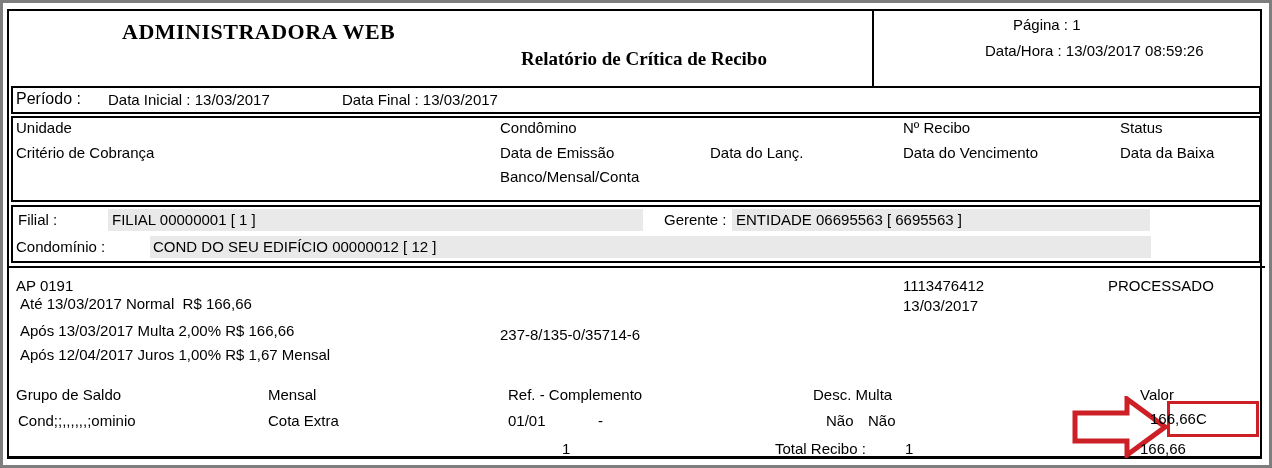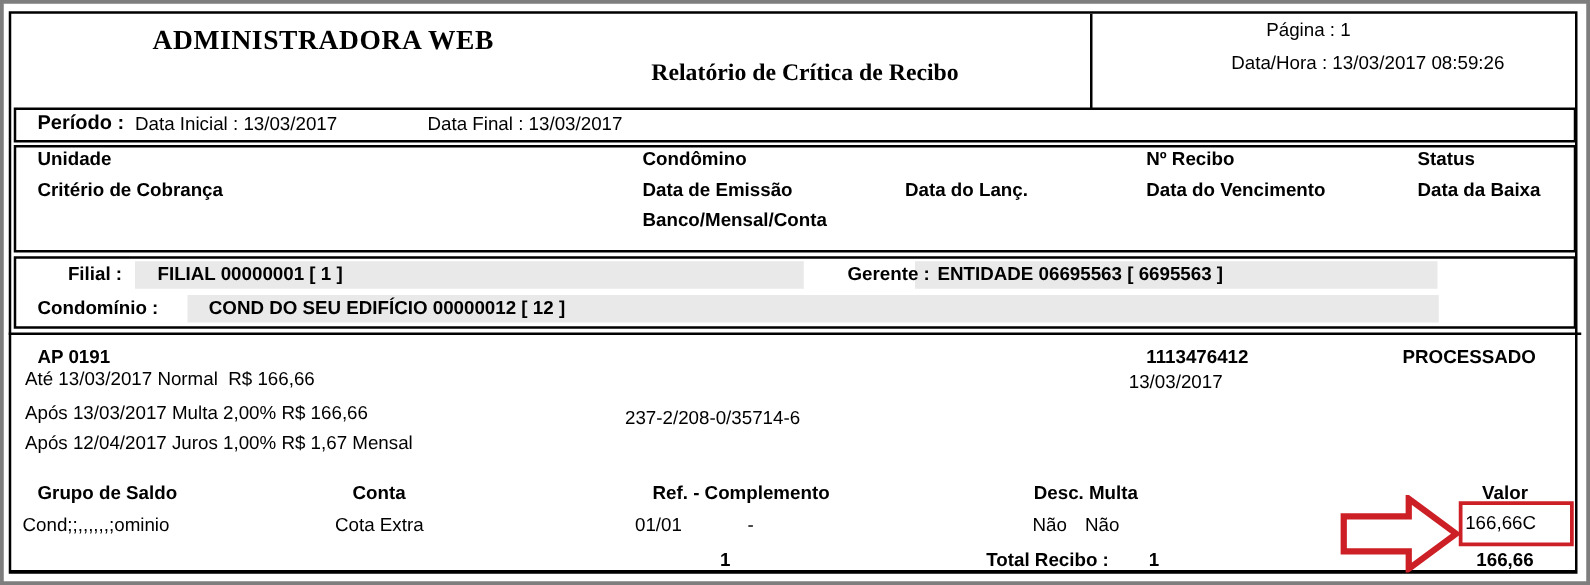--- a/index.html
+++ b/index.html
@@ -4,25 +4,25 @@
 <style>
   html,body{margin:0;padding:0;background:#fff;}
   .page{
     position:relative;width:1272px;height:468px;background:#fff;
     font-family:"Liberation Sans",sans-serif;color:#000;
     box-shadow:inset 0 0 0 3px #7e7e7e;overflow:hidden;
   }
   .frame{position:absolute;left:7px;top:9px;width:1255px;height:450px;
     border:2px solid #000;border-bottom-width:3px;box-sizing:border-box;}
   .t{position:absolute;font-size:15px;line-height:1.25;white-space:pre;}
-  .b{font-weight:bold;margin-left:14px;}
+  .b{font-weight:normal;}
   .serif{font-family:"Liberation Serif",serif;font-weight:bold;}
   .box{position:absolute;border:2px solid #000;box-sizing:border-box;}
   .gray{position:absolute;height:22px;background:#e9e9e9;}
-  .right{text-align:center;}
+  .right{text-align:left;}
   .vline{position:absolute;width:0;border-left:2px solid #000;}
   .hline{position:absolute;height:2px;background:#000;}
   .logo{position:absolute;left:13px;top:11px;width:104px;text-align:center;}
   .logo-name{border-top:3px solid #173a66;color:#173a66;font-weight:bold;
     font-size:15px;line-height:17px;margin-top:-3px;}
   .logo-web{color:#2aabe2;font-weight:bold;font-size:15px;line-height:16px;}
   .highlight-box{position:absolute;left:1167px;top:401px;width:92px;height:36px;
     border:3px solid #cd2026;box-sizing:border-box;}
   .arrow{position:absolute;left:1072px;top:396px;}
 </style>
@@ -71,27 +71,27 @@
   <div class="t b" style="left:736px;top:211px">ENTIDADE 06695563 [ 6695563 ]</div>
   <div class="t b" style="left:16px;top:238px">Condomínio :</div>
   <div class="t b" style="left:153px;top:238px">COND DO SEU EDIFÍCIO 00000012 [ 12 ]</div>
 
   <div class="hline" style="left:7px;top:266px;width:1258px"></div>
 
   <div class="t b" style="left:16px;top:277px">AP 0191</div>
   <div class="t" style="left:20px;top:295px">Até 13/03/2017 Normal  R$ 166,66</div>
   <div class="t" style="left:20px;top:322px">Após 13/03/2017 Multa 2,00% R$ 166,66</div>
   <div class="t" style="left:20px;top:346px">Após 12/04/2017 Juros 1,00% R$ 1,67 Mensal</div>
-  <div class="t" style="left:500px;top:326px">237-2/208-0/35714-6</div>
+  <div class="t" style="left:500px;top:326px">237-8/135-0/35714-6</div>
   <div class="t b" style="left:903px;top:277px">1113476412</div>
   <div class="t" style="left:903px;top:297px">13/03/2017</div>
   <div class="t b" style="left:1108px;top:277px">PROCESSADO</div>
 
   <div class="t b" style="left:16px;top:386px">Grupo de Saldo</div>
-  <div class="t b" style="left:268px;top:386px">Conta</div>
+  <div class="t b" style="left:268px;top:386px">Mensal</div>
   <div class="t b" style="left:508px;top:386px">Ref. - Complemento</div>
   <div class="t b" style="left:813px;top:386px">Desc. Multa</div>
   <div class="t b right" style="left:1140px;top:386px;width:100px">Valor</div>
 
   <div class="t" style="left:18px;top:412px">Cond;;,,,,,,;ominio</div>
   <div class="t" style="left:268px;top:412px">Cota Extra</div>
   <div class="t" style="left:508px;top:412px">01/01</div>
   <div class="t" style="left:598px;top:412px">-</div>
   <div class="t" style="left:826px;top:412px">Não</div>
   <div class="t" style="left:868px;top:412px">Não</div>

